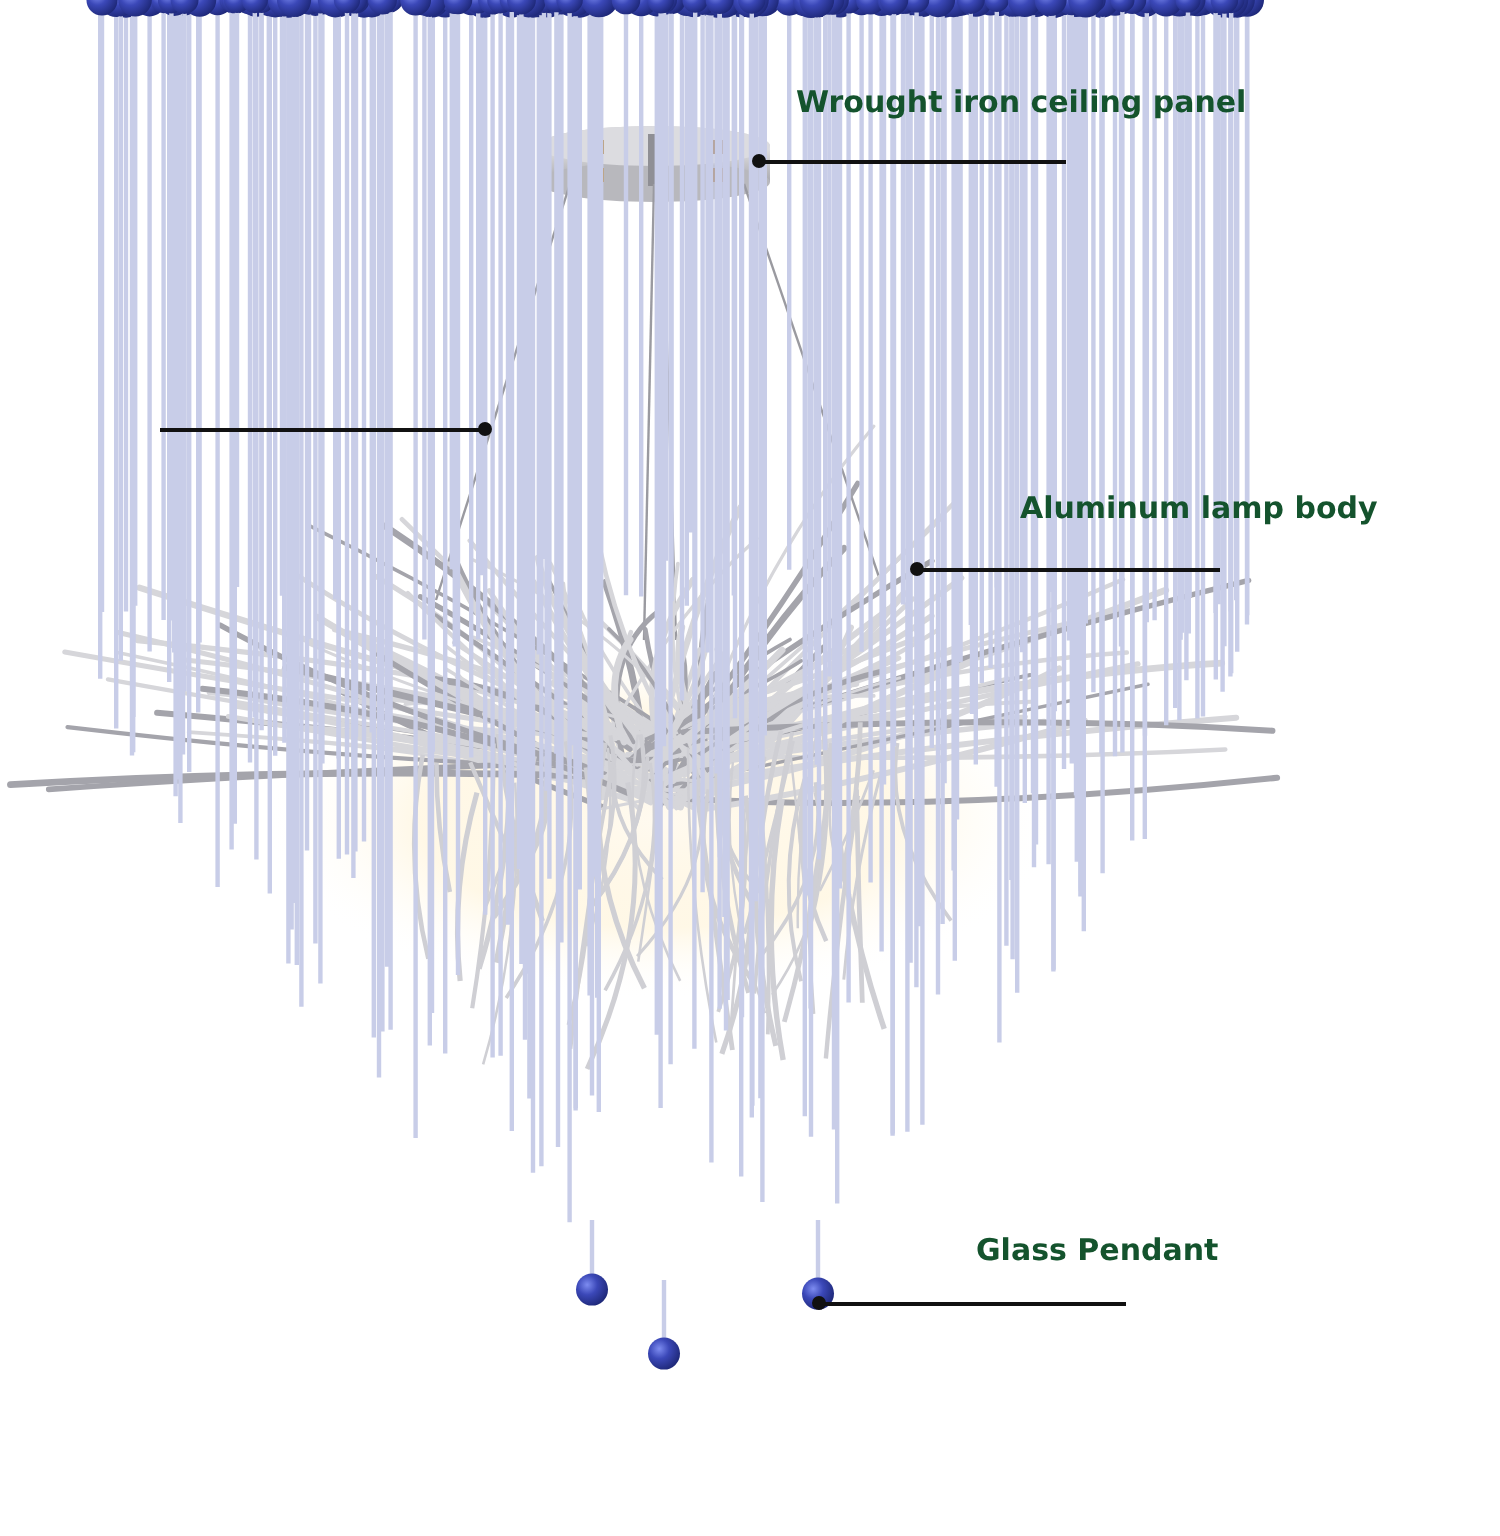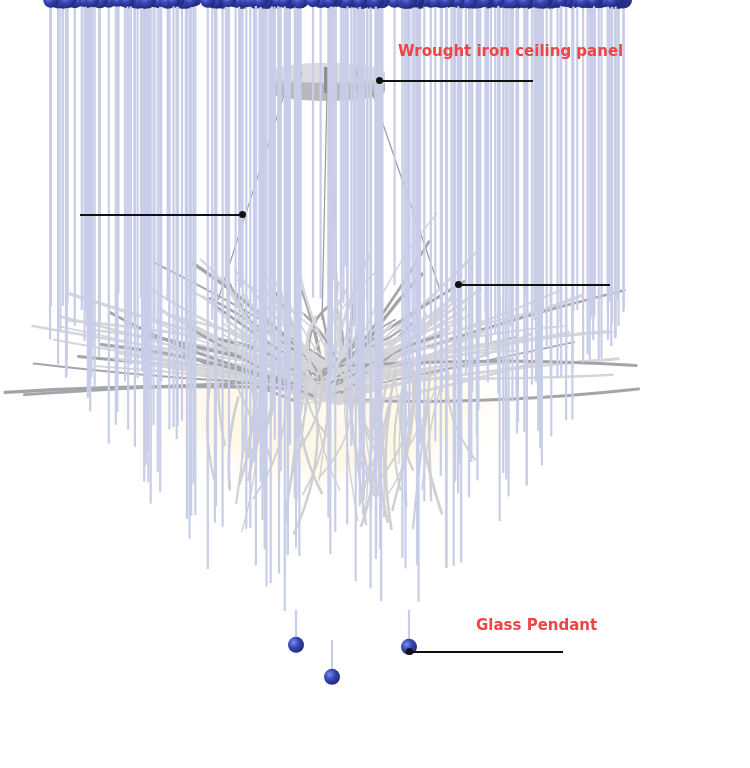--- a/index.html
+++ b/index.html
@@ -1,19 +1,19 @@
 <!DOCTYPE html>
 <html><head>
 <meta charset="utf-8">
 <style>
   html, body { margin: 0; padding: 0; background: #ffffff; }
   body { width: 750px; height: 768px; position: relative; overflow: hidden;
          font-family: "DejaVu Sans", "Liberation Sans", sans-serif; }
   #stage { position: absolute; left: 0; top: 0; width: 750px; height: 768px; }
-  .label { position: absolute; color: #ef4444; font-weight: bold; white-space: nowrap; }
+  .label { position: absolute; color: #14532d; font-weight: bold; white-space: nowrap; }
   .label.big { font-size: 20px; }
   .label.small { font-size: 15px; }
   .leader { position: absolute; height: 2px; background: #111; }
   .dot { position: absolute; width: 7px; height: 7px; border-radius: 50%; background: #111; }
 </style>
 </head>
 <body>
 
 <div id="stage">
 
@@ -789,20 +789,21 @@
       </g>
   </svg>
 
   <div class="label small" style="left:398px;top:42px;">Wrought iron ceiling panel</div>
   <div class="leader" style="left:378px;top:80px;width:155px;"></div>
   <div class="dot" style="left:376px;top:77px;"></div>
 
   <div class="leader" style="left:80px;top:214px;width:164px;"></div>
   <div class="dot" style="left:239px;top:211px;"></div>
 
+  <div class="label small" style="left:510px;top:245px;">Aluminum lamp body</div>
   <div class="leader" style="left:458px;top:284px;width:152px;"></div>
   <div class="dot" style="left:455px;top:281px;"></div>
 
-  <div class="label small" style="left:476px;top:616px;text-align:right;">Glass Pendant</div>
+  <div class="label small" style="left:488px;top:616px;text-align:right;">Glass Pendant</div>
   <div class="leader" style="left:410px;top:651px;width:153px;"></div>
   <div class="dot" style="left:406px;top:648px;"></div>
 
 </div>
 
 </body></html>

